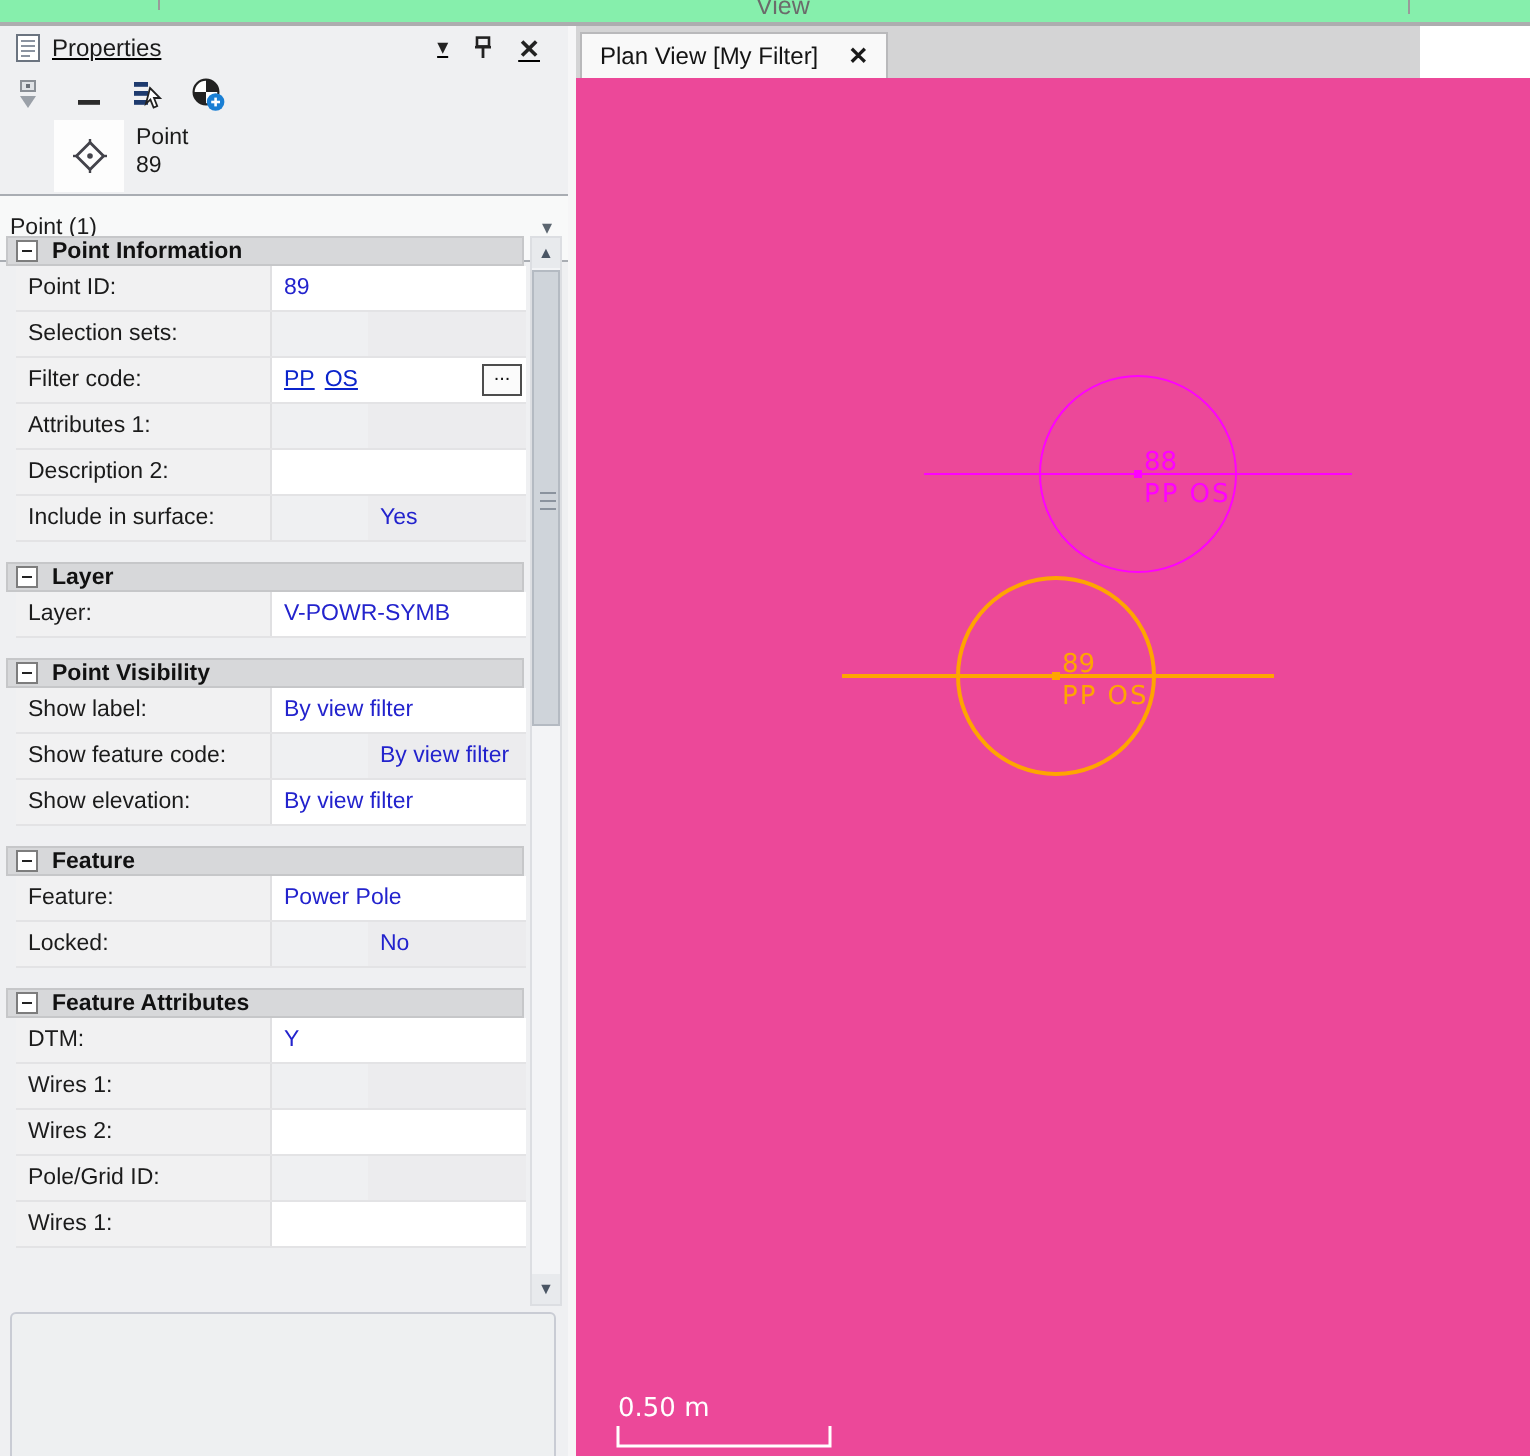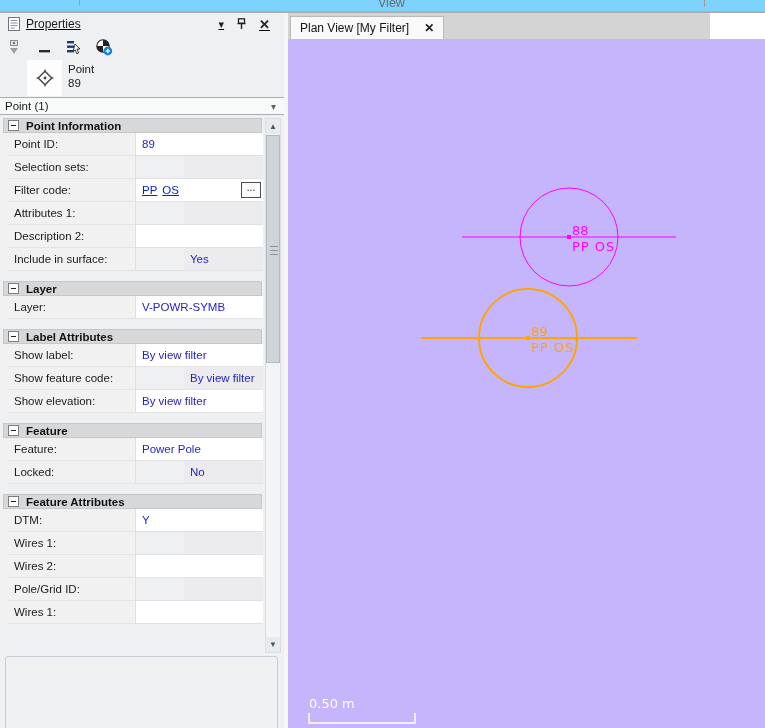--- a/index.html
+++ b/index.html
@@ -1,21 +1,21 @@
 <!DOCTYPE html>
 <html><head>
 <meta charset="utf-8">
 <style>
   * { margin:0; padding:0; box-sizing:border-box; }
   html,body { width:765px; height:728px; overflow:hidden; }
   body { font-family:"Liberation Sans", sans-serif; background:#fff; position:relative; }
 
   
   .top-strip { position:absolute; left:0; top:0; width:765px; height:11px;
-               background:#7dd3fc; overflow:hidden; }
+               background:#86efac; overflow:hidden; }
   .top-strip .menu-word { position:absolute; left:378px; top:-4px; font-size:12.5px; color:#6b6b6b; }
   .top-strip .tickL { position:absolute; left:79px; top:0; width:1px; height:5px; background:#9a9a9a; }
   .top-strip .tickR { position:absolute; left:704px; top:0; width:1px; height:7px; background:#9a9a9a; }
   .top-divider { position:absolute; left:0; top:11px; width:765px; height:2px; background:#adadaf; }
 
   
   .left-panel { position:absolute; left:0; top:13px; width:284px; height:715px;
                 background:#eff0f2; overflow:hidden; }
 
   .p-titlebar { position:relative; height:22px; display:flex; align-items:center; padding:0 8px;text-decoration:underline; }
@@ -27,21 +27,21 @@
 
   .p-toolbar { position:relative; height:25px; display:flex; align-items:center; gap:12px; padding-left:5px; }
   .p-toolbar .t-ico { width:18px; height:18px; display:flex; align-items:center; justify-content:center; }
 
   .p-summary { position:relative; height:36px; display:flex; align-items:stretch;padding-left:27px; }
   .p-summary .ico-cell { width:35px; background:#fdfdfd; display:flex; align-items:center; justify-content:center; flex:none; }
   .p-summary .txt { padding:2px 0 0 6px; }
   .p-summary .t1 { font-size:11.5px; color:#1b1b1b; line-height:14px; }
   .p-summary .t2 { font-size:11.5px; color:#1b1b1b; line-height:14px; }
 
-  .p-combo { position:absolute; left:0; top:84px; width:284px; height:18px;
+  .p-combo { position:absolute; left:0; top:84px; width:284px; height:34px;
              background:#f8f9f9; border-top:1px solid #a9adb3; border-bottom:1px solid #a9adb3;
              display:flex; align-items:center; padding:0 8px 0 5px; }
   .p-combo .c-label { font-size:11.5px; color:#1b1b1b; flex:1; }
   .p-combo .c-chev { font-size:10px; color:#5c6670; }
 
   .p-grid { position:absolute; left:0; top:105px; width:263px; height:532px; overflow:hidden; }
 
   .sec-header { margin:0 0 0 3px; width:259px; height:15px; background:#d7d8da;
                 display:flex; align-items:center; border:1px solid #c6c7c9; }
   .sec-gap { height:10px; }
@@ -76,21 +76,21 @@
                background:#eef0f1; border:1px solid #c9ccd4; border-radius:3px; }
 
   
   .right-area { position:absolute; left:284px; top:13px; width:481px; height:715px; }
   .edge-strip { position:absolute; left:0; top:0; width:4px; height:715px; background:#f6f6f7; }
   .tabbar { position:absolute; left:4px; top:0; width:422px; height:26px; background:#d4d4d5; }
   .tab { position:absolute; left:2px; top:3px; height:23px; background:#f9f9f9;
          border:1px solid #b9b9bb; border-bottom:none; display:flex; align-items:center; padding:0 9px; }
   .tab .tab-label { font-size:12px; color:#141414; }
   .tab .tab-close { margin-left:15px; font-size:12px; font-weight:bold; color:#1a1a1a; line-height:1; }
-  .canvas { position:absolute; left:4px; top:26px; width:477px; height:689px; background:#c4b5fd; }
+  .canvas { position:absolute; left:4px; top:26px; width:477px; height:689px; background:#ec4899; }
   .canvas svg { display:block; }
 </style>
 </head>
 <body>
 
 <div class="top-strip">
   <span class="menu-word">View</span>
   <span class="tickL"></span>
   <span class="tickR"></span>
 </div>
@@ -217,21 +217,21 @@
       </div>
       <div class="prop-row">
         <div class="prop-label">Layer:</div>
         <div class="prop-value bg-white">
           <span class="val-blue">V-POWR-SYMB</span>
         </div>
       </div>
       <div class="sec-gap"></div>
       <div class="sec-header">
         <span class="collapse-box"></span>
-        <span class="sec-title">Label Attributes</span>
+        <span class="sec-title">Point Visibility</span>
       </div>
       <div class="prop-row">
         <div class="prop-label">Show label:</div>
         <div class="prop-value bg-white">
           <span class="val-blue">By view filter</span>
         </div>
       </div>
       <div class="prop-row">
         <div class="prop-label">Show feature code:</div>
         <div class="prop-value bg-gray">

